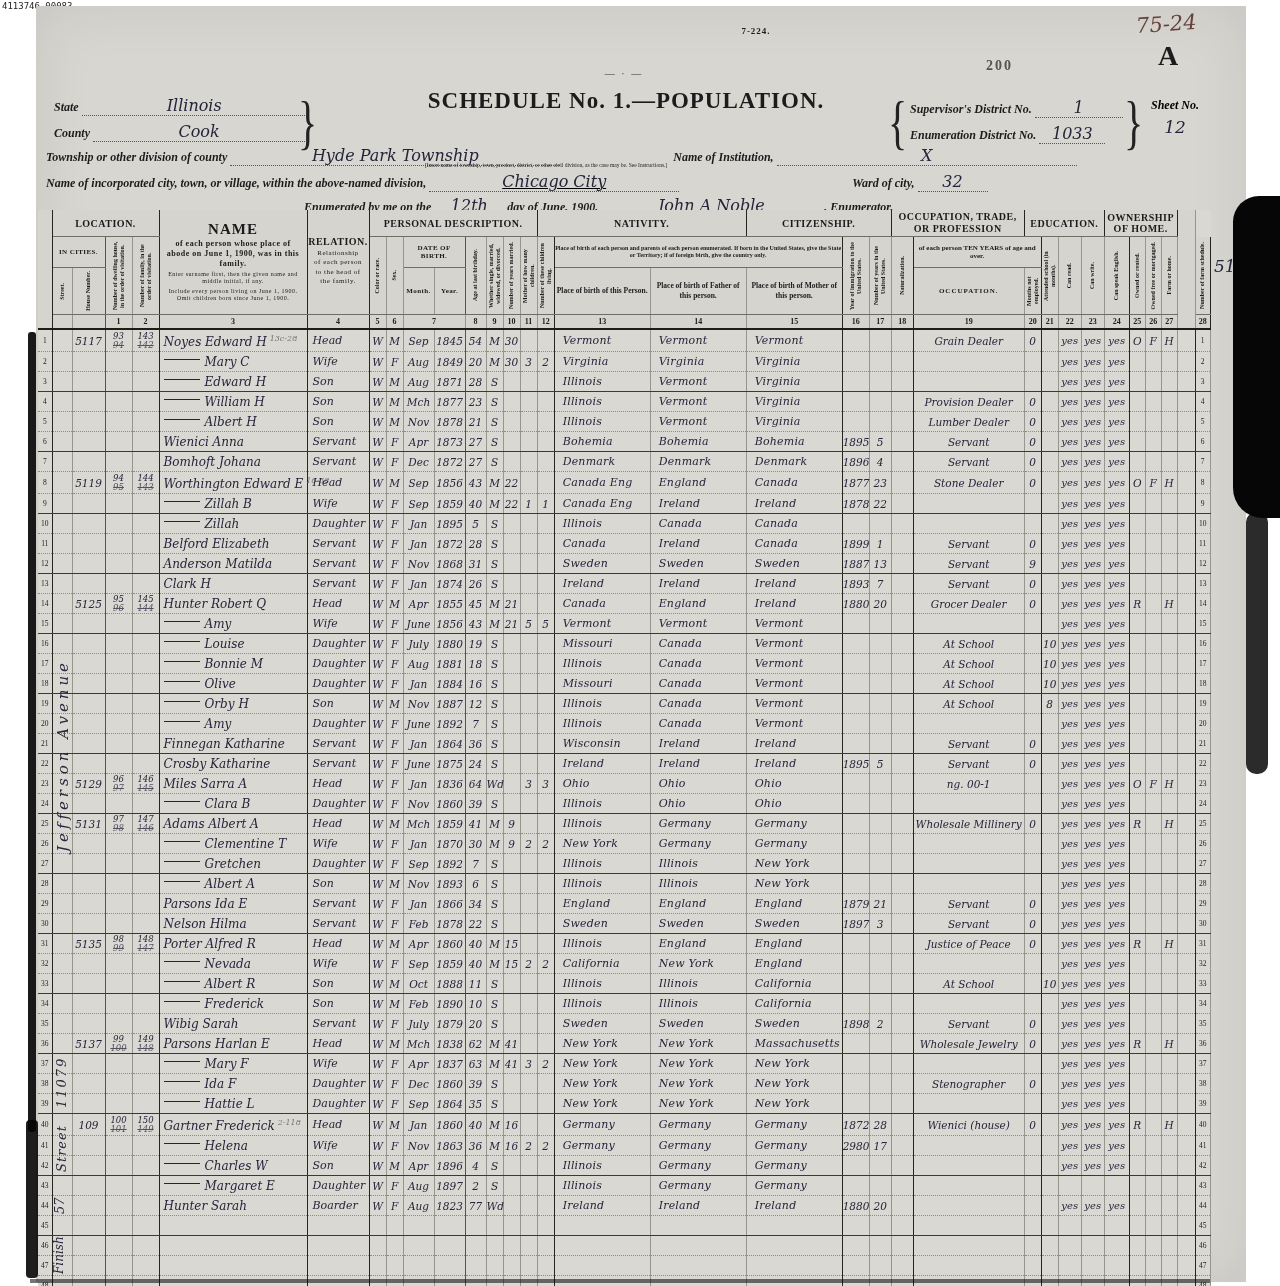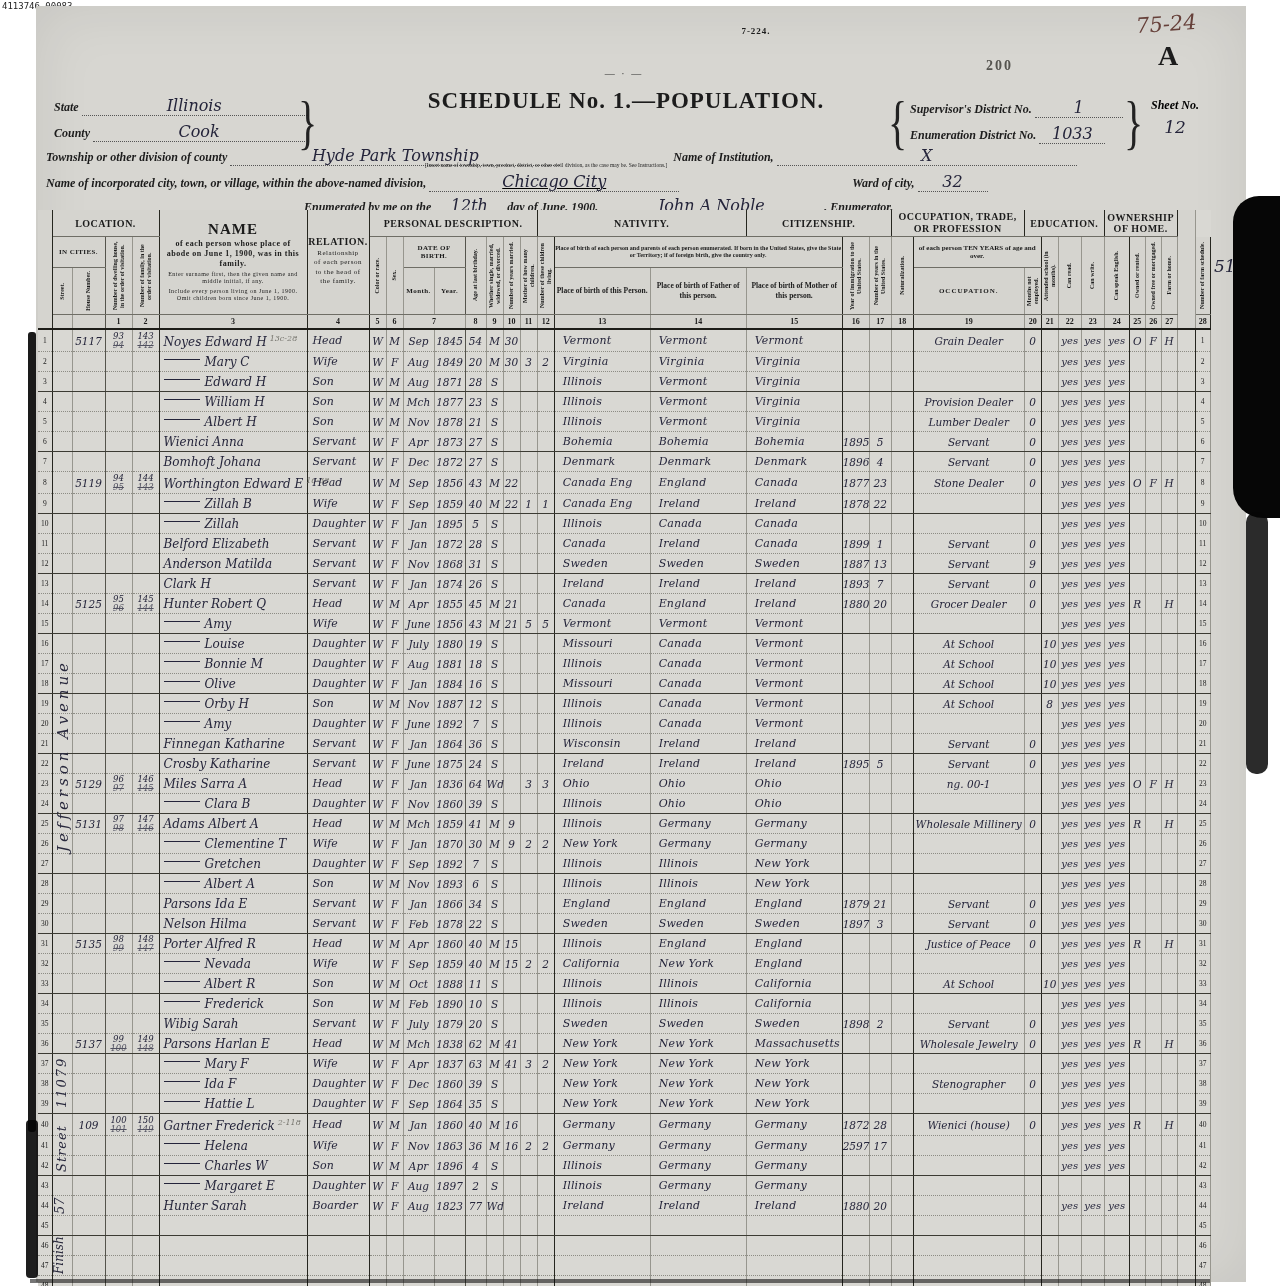--- a/index.html
+++ b/index.html
@@ -1798,21 +1798,21 @@
             <td class="hw c">Nov</td>
             <td class="hw c hm">1863</td>
             <td class="hw c">36</td>
             <td class="hw c">M</td>
             <td class="hw c">16</td>
             <td class="hw c">2</td>
             <td class="hw c hr">2</td>
             <td class="hw pl">Germany</td>
             <td class="hw pl">Germany</td>
             <td class="hw pl hr">Germany</td>
-            <td class="hw c">2597</td>
+            <td class="hw c">2980</td>
             <td class="hw c">17</td>
             <td class="hw c hr"></td>
             <td class="hw oc"></td>
             <td class="hw c hr"></td>
             <td class="hw c"></td>
             <td class="hw c ed">yes</td>
             <td class="hw c ed">yes</td>
             <td class="hw c ed hr">yes</td>
             <td class="hw c"></td>
             <td class="hw c"></td>

